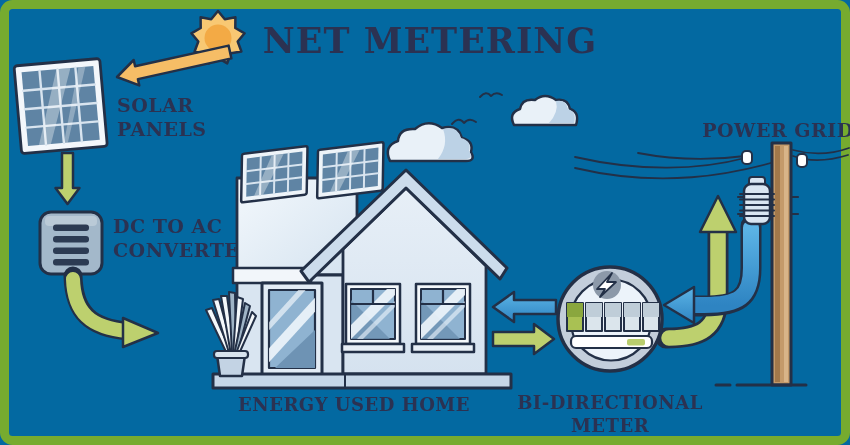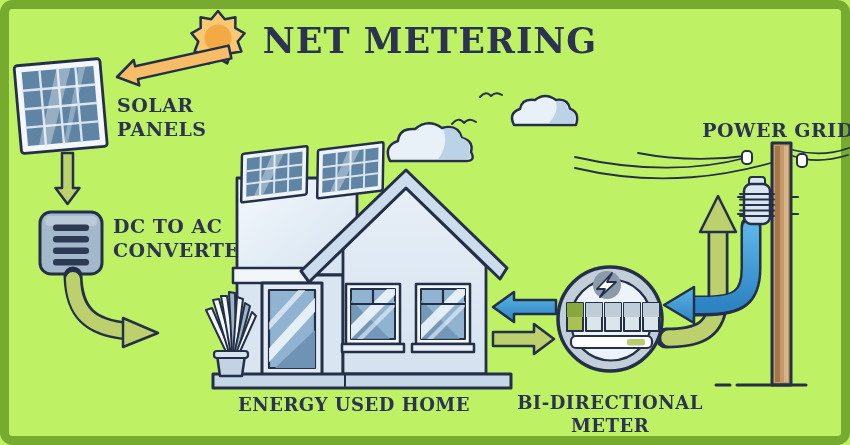--- a/index.html
+++ b/index.html
@@ -1,16 +1,16 @@
 <!DOCTYPE html>
 <html><head>
 <meta charset="utf-8">
 <style>
   html,body{margin:0;padding:0;background:#ffffff;}
-  .frame{position:relative;width:850px;height:445px;background:#bef264;overflow:hidden;}
+  .frame{position:relative;width:850px;height:445px;background:#0369a1;overflow:hidden;}
   svg{position:absolute;left:0;top:0;}
   svg *{stroke-linejoin:round;stroke-linecap:round;}
   .lbl{font-family:"DejaVu Serif",serif;font-weight:bold;fill:#2b3252;}
   .title{font-size:35px;letter-spacing:1px;}
   .sub{font-size:19px;letter-spacing:.5px;}
   .sub2{font-size:18px;letter-spacing:.5px;}
 </style>
 </head>
 <body>
 

